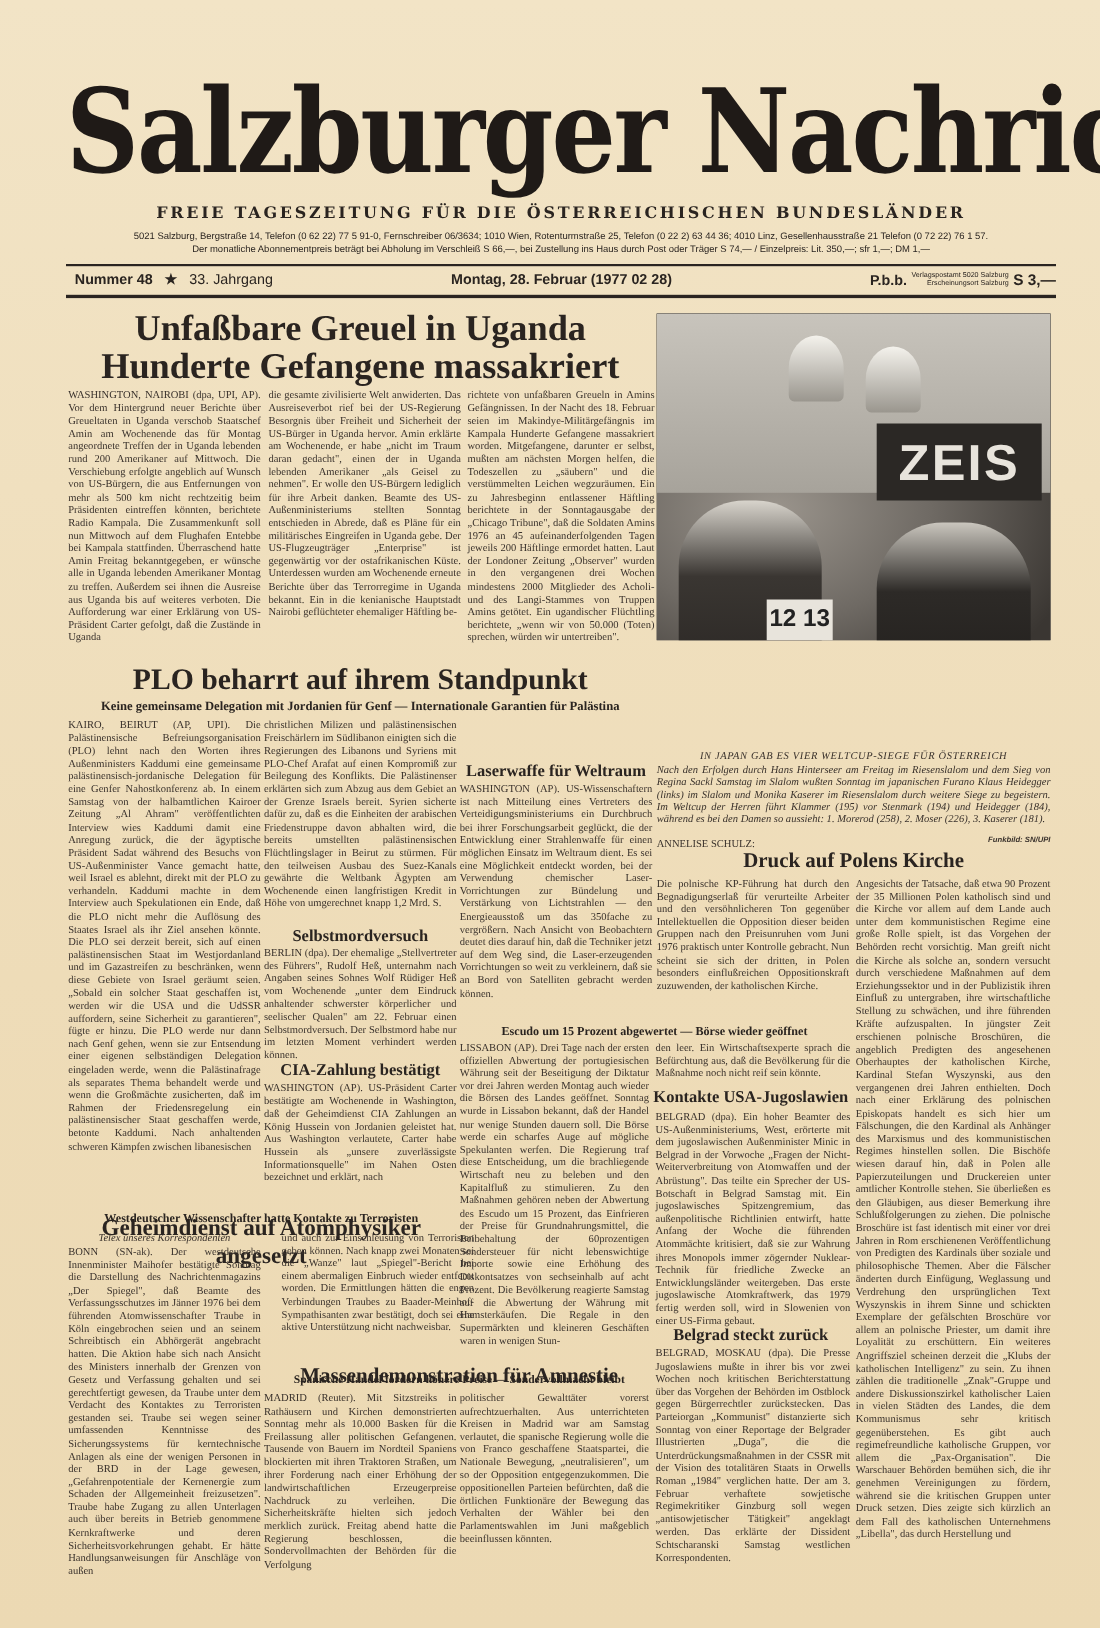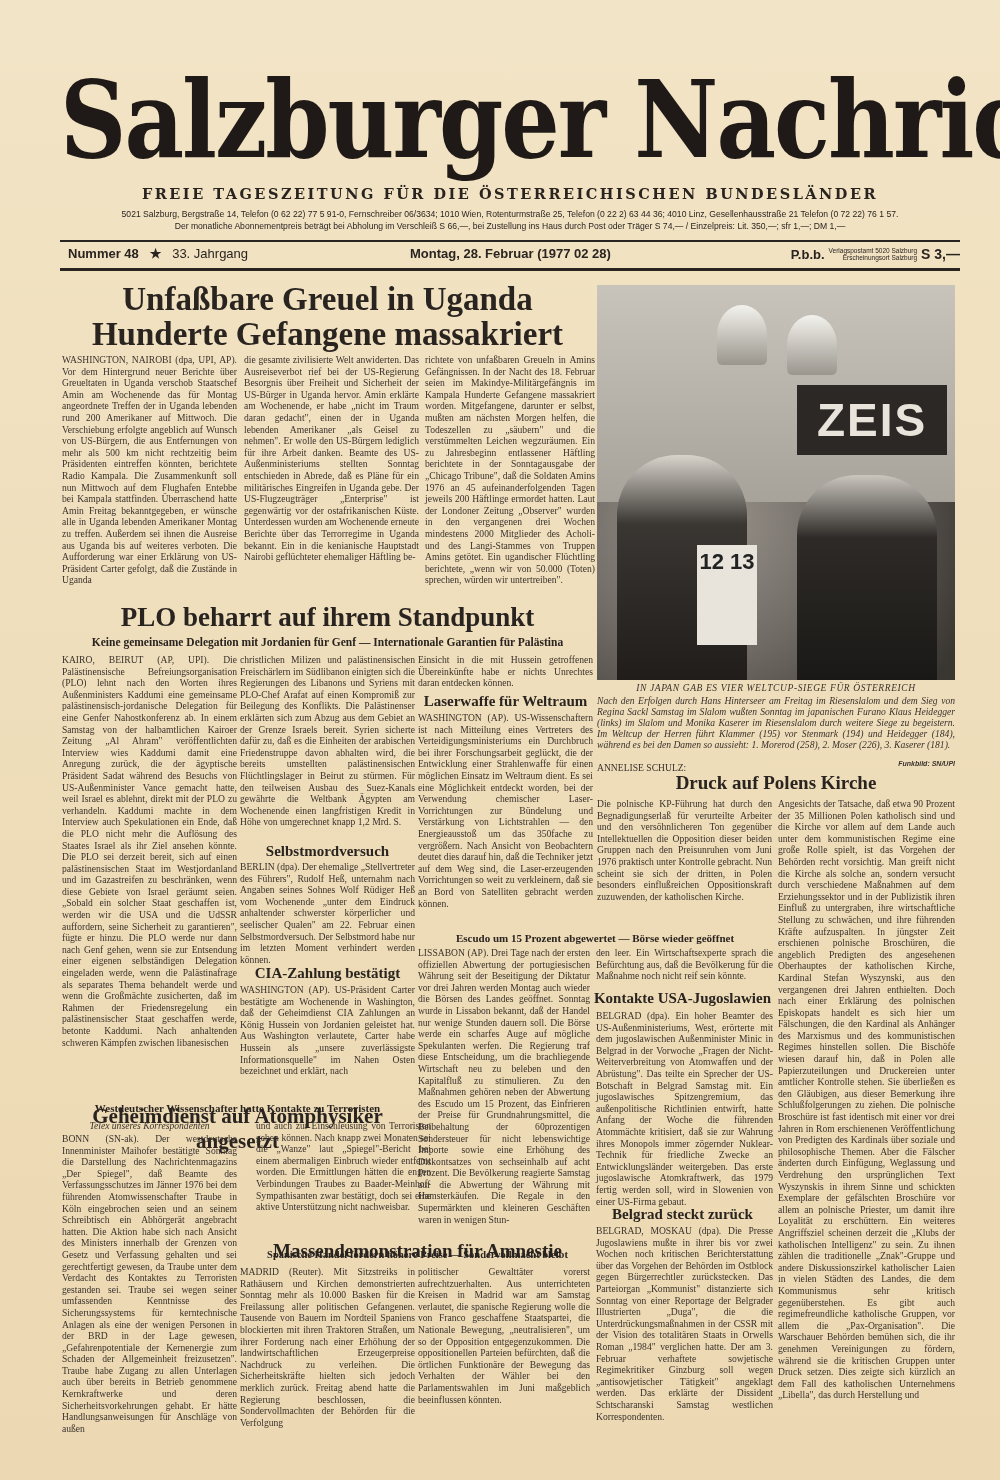--- a/index.html
+++ b/index.html
@@ -11,21 +11,21 @@
   .addr{position:absolute;left:60px;top:208px;width:900px;text-align:center;font-family:"Liberation Sans",sans-serif;font-size:8.6px;line-height:12px;color:#2a2420;}
   .rule{position:absolute;left:60px;width:900px;background:#2a2420;}
   .infobar{position:absolute;left:60px;top:244px;width:900px;height:22px;font-family:"Liberation Sans",sans-serif;font-weight:bold;font-size:13px;color:#2a2420;}
   .infobar .l{position:absolute;left:8px;top:2px;}
   .infobar .c{position:absolute;left:350px;top:2px;}
   .infobar .r{position:absolute;right:0px;top:2px;display:flex;align-items:center;gap:4px;}
   .infobar .small{font-size:6.5px;line-height:7px;text-align:right;font-weight:normal;}
   .h1{position:absolute;font-family:"Liberation Serif",serif;font-weight:bold;color:#2a2420;text-align:center;line-height:1.05;}
   .h2{position:absolute;font-family:"Liberation Serif",serif;font-weight:bold;color:#2a2420;text-align:center;}
   .col{position:absolute;font-family:"Liberation Serif",serif;font-size:9.6px;line-height:11.6px;color:#3a322c;text-align:justify;hyphens:auto;}
-  .photo{position:absolute;left:597px;top:285px;width:358px;height:395px;background:radial-gradient(ellipse at 30% 60%,#9a948c 0%,#6f6a64 40%,#3a3632 80%),#555;overflow:hidden;}
+  .photo{position:absolute;left:597px;top:285px;width:358px;height:297px;background:radial-gradient(ellipse at 30% 60%,#9a948c 0%,#6f6a64 40%,#3a3632 80%),#555;overflow:hidden;}
   .photo .sky{position:absolute;left:0;top:0;width:100%;height:55%;background:linear-gradient(180deg,#c8c4bc,#a7a39b);}
   .photo .sign{position:absolute;left:200px;top:100px;width:150px;height:70px;background:#2b2825;color:#e8e4dc;font-family:"Liberation Sans",sans-serif;font-weight:bold;font-size:46px;line-height:70px;text-align:center;letter-spacing:2px;}
   .photo .p1{position:absolute;left:20px;top:170px;width:130px;height:230px;border-radius:60px 60px 0 0;background:linear-gradient(180deg,#d8d4cc 0%,#3a3632 30%,#1f1c1a 100%);}
   .photo .p2{position:absolute;left:200px;top:190px;width:140px;height:210px;border-radius:60px 60px 0 0;background:linear-gradient(180deg,#cac6be 0%,#2d2a27 30%,#1a1816 100%);}
   .photo .bib{position:absolute;left:100px;top:260px;width:60px;height:100px;background:#e8e4dc;color:#222;font-family:"Liberation Sans",sans-serif;font-weight:bold;font-size:22px;text-align:center;line-height:33px;}
   .photo .trophy{position:absolute;width:50px;height:60px;border-radius:50% 50% 10% 10%;background:linear-gradient(180deg,#f4f2ec,#9a968e);}
   .caption-title{position:absolute;left:597px;top:683px;width:358px;text-align:center;font-family:"Liberation Serif",serif;font-style:italic;font-size:9.5px;letter-spacing:0.6px;color:#3a322c;}
   .caption{position:absolute;left:597px;top:695px;width:358px;font-family:"Liberation Serif",serif;font-style:italic;font-size:9.6px;line-height:11px;color:#3a322c;text-align:justify;}
   .credit{position:absolute;left:760px;top:760px;width:195px;text-align:right;font-family:"Liberation Sans",sans-serif;font-style:italic;font-weight:bold;font-size:7px;color:#3a322c;}
   .byline{position:absolute;font-family:"Liberation Serif",serif;font-size:9.6px;color:#3a322c;}
@@ -69,21 +69,20 @@
     <div>Hunderte Gefangene massakriert</div>
   </div>
   <div class="col" style="left:62px;top:354px;width:175px;">WASHINGTON, NAIROBI (dpa, UPI, AP). Vor dem Hintergrund neuer Berichte über Greueltaten in Uganda verschob Staatschef Amin am Wochenende das für Montag angeordnete Treffen der in Uganda lebenden rund 200 Amerikaner auf Mittwoch. Die Verschiebung erfolgte angeblich auf Wunsch von US-Bürgern, die aus Entfernungen von mehr als 500 km nicht rechtzeitig beim Präsidenten eintreffen könnten, berichtete Radio Kampala. Die Zusammenkunft soll nun Mittwoch auf dem Flughafen Entebbe bei Kampala stattfinden. Überraschend hatte Amin Freitag bekanntgegeben, er wünsche alle in Uganda lebenden Amerikaner Montag zu treffen. Außerdem sei ihnen die Ausreise aus Uganda bis auf weiteres verboten. Die Aufforderung war einer Erklärung von US-Präsident Carter gefolgt, daß die Zustände in Uganda</div>
   <div class="col" style="left:244px;top:354px;width:175px;">die gesamte zivilisierte Welt anwiderten. Das Ausreiseverbot rief bei der US-Regierung Besorgnis über Freiheit und Sicherheit der US-Bürger in Uganda hervor. Amin erklärte am Wochenende, er habe „nicht im Traum daran gedacht", einen der in Uganda lebenden Amerikaner „als Geisel zu nehmen". Er wolle den US-Bürgern lediglich für ihre Arbeit danken. Beamte des US-Außenministeriums stellten Sonntag entschieden in Abrede, daß es Pläne für ein militärisches Eingreifen in Uganda gebe. Der US-Flugzeugträger „Enterprise" ist gegenwärtig vor der ostafrikanischen Küste. Unterdessen wurden am Wochenende erneute Berichte über das Terrorregime in Uganda bekannt. Ein in die kenianische Hauptstadt Nairobi geflüchteter ehemaliger Häftling be-</div>
   <div class="col" style="left:425px;top:354px;width:170px;">richtete von unfaßbaren Greueln in Amins Gefängnissen. In der Nacht des 18. Februar seien im Makindye-Militärgefängnis im Kampala Hunderte Gefangene massakriert worden. Mitgefangene, darunter er selbst, mußten am nächsten Morgen helfen, die Todeszellen zu „säubern" und die verstümmelten Leichen wegzuräumen. Ein zu Jahresbeginn entlassener Häftling berichtete in der Sonntagausgabe der „Chicago Tribune", daß die Soldaten Amins 1976 an 45 aufeinanderfolgenden Tagen jeweils 200 Häftlinge ermordet hatten. Laut der Londoner Zeitung „Observer" wurden in den vergangenen drei Wochen mindestens 2000 Mitglieder des Acholi- und des Langi-Stammes von Truppen Amins getötet. Ein ugandischer Flüchtling berichtete, „wenn wir von 50.000 (Toten) sprechen, würden wir untertreiben".</div>
 
   <div class="h2" style="left:60px;top:636px;width:535px;font-size:11.5px;">Keine gemeinsame Delegation mit Jordanien für Genf — Internationale Garantien für Palästina</div>
   <div class="h2" style="left:60px;top:602px;width:535px;font-size:27px;">PLO beharrt auf ihrem Standpunkt</div>
   <div class="col" style="left:62px;top:654px;width:175px;">KAIRO, BEIRUT (AP, UPI). Die Palästinensische Befreiungsorganisation (PLO) lehnt nach den Worten ihres Außenministers Kaddumi eine gemeinsame palästinensisch-jordanische Delegation für eine Genfer Nahostkonferenz ab. In einem Samstag von der halbamtlichen Kairoer Zeitung „Al Ahram" veröffentlichten Interview wies Kaddumi damit eine Anregung zurück, die der ägyptische Präsident Sadat während des Besuchs von US-Außenminister Vance gemacht hatte, weil Israel es ablehnt, direkt mit der PLO zu verhandeln. Kaddumi machte in dem Interview auch Spekulationen ein Ende, daß die PLO nicht mehr die Auflösung des Staates Israel als ihr Ziel ansehen könnte. Die PLO sei derzeit bereit, sich auf einen palästinensischen Staat im Westjordanland und im Gazastreifen zu beschränken, wenn diese Gebiete von Israel geräumt seien. „Sobald ein solcher Staat geschaffen ist, werden wir die USA und die UdSSR auffordern, seine Sicherheit zu garantieren", fügte er hinzu. Die PLO werde nur dann nach Genf gehen, wenn sie zur Entsendung einer eigenen selbständigen Delegation eingeladen werde, wenn die Palästinafrage als separates Thema behandelt werde und wenn die Großmächte zusicherten, daß im Rahmen der Friedensregelung ein palästinensischer Staat geschaffen werde, betonte Kaddumi. Nach anhaltenden schweren Kämpfen zwischen libanesischen</div>
   <div class="col" style="left:240px;top:654px;width:175px;">christlichen Milizen und palästinensischen Freischärlern im Südlibanon einigten sich die Regierungen des Libanons und Syriens mit PLO-Chef Arafat auf einen Kompromiß zur Beilegung des Konflikts. Die Palästinenser erklärten sich zum Abzug aus dem Gebiet an der Grenze Israels bereit. Syrien sicherte dafür zu, daß es die Einheiten der arabischen Friedenstruppe davon abhalten wird, die bereits umstellten palästinensischen Flüchtlingslager in Beirut zu stürmen. Für den teilweisen Ausbau des Suez-Kanals gewährte die Weltbank Ägypten am Wochenende einen langfristigen Kredit in Höhe von umgerechnet knapp 1,2 Mrd. S.</div>
-  <div class="col" style="left:418px;top:654px;width:175px;">Einsicht in die mit Hussein getroffenen Übereinkünfte habe er nichts Unrechtes daran entdecken können.</div>
 
   <div class="h2" style="left:240px;top:843px;width:175px;font-size:15px;">Selbstmordversuch</div>
   <div class="col" style="left:240px;top:861px;width:175px;">BERLIN (dpa). Der ehemalige „Stellvertreter des Führers", Rudolf Heß, unternahm nach Angaben seines Sohnes Wolf Rüdiger Heß vom Wochenende „unter dem Eindruck anhaltender schwerster körperlicher und seelischer Qualen" am 22. Februar einen Selbstmordversuch. Der Selbstmord habe nur im letzten Moment verhindert werden können.</div>
 
   <div class="h2" style="left:240px;top:965px;width:175px;font-size:15px;">CIA-Zahlung bestätigt</div>
   <div class="col" style="left:240px;top:984px;width:175px;">WASHINGTON (AP). US-Präsident Carter bestätigte am Wochenende in Washington, daß der Geheimdienst CIA Zahlungen an König Hussein von Jordanien geleistet hat. Aus Washington verlautete, Carter habe Hussein als „unsere zuverlässigste Informationsquelle" im Nahen Osten bezeichnet und erklärt, nach</div>
 
   <div class="h2" style="left:418px;top:693px;width:175px;font-size:15px;">Laserwaffe für Weltraum</div>
   <div class="col" style="left:418px;top:712px;width:175px;">WASHINGTON (AP). US-Wissenschaftern ist nach Mitteilung eines Vertreters des Verteidigungsministeriums ein Durchbruch bei ihrer Forschungsarbeit geglückt, die der Entwicklung einer Strahlenwaffe für einen möglichen Einsatz im Weltraum dient. Es sei eine Möglichkeit entdeckt worden, bei der Verwendung chemischer Laser-Vorrichtungen zur Bündelung und Verstärkung von Lichtstrahlen — den Energieausstoß um das 350fache zu vergrößern. Nach Ansicht von Beobachtern deutet dies darauf hin, daß die Techniker jetzt auf dem Weg sind, die Laser-erzeugenden Vorrichtungen so weit zu verkleinern, daß sie an Bord von Satelliten gebracht werden können.</div>
 

